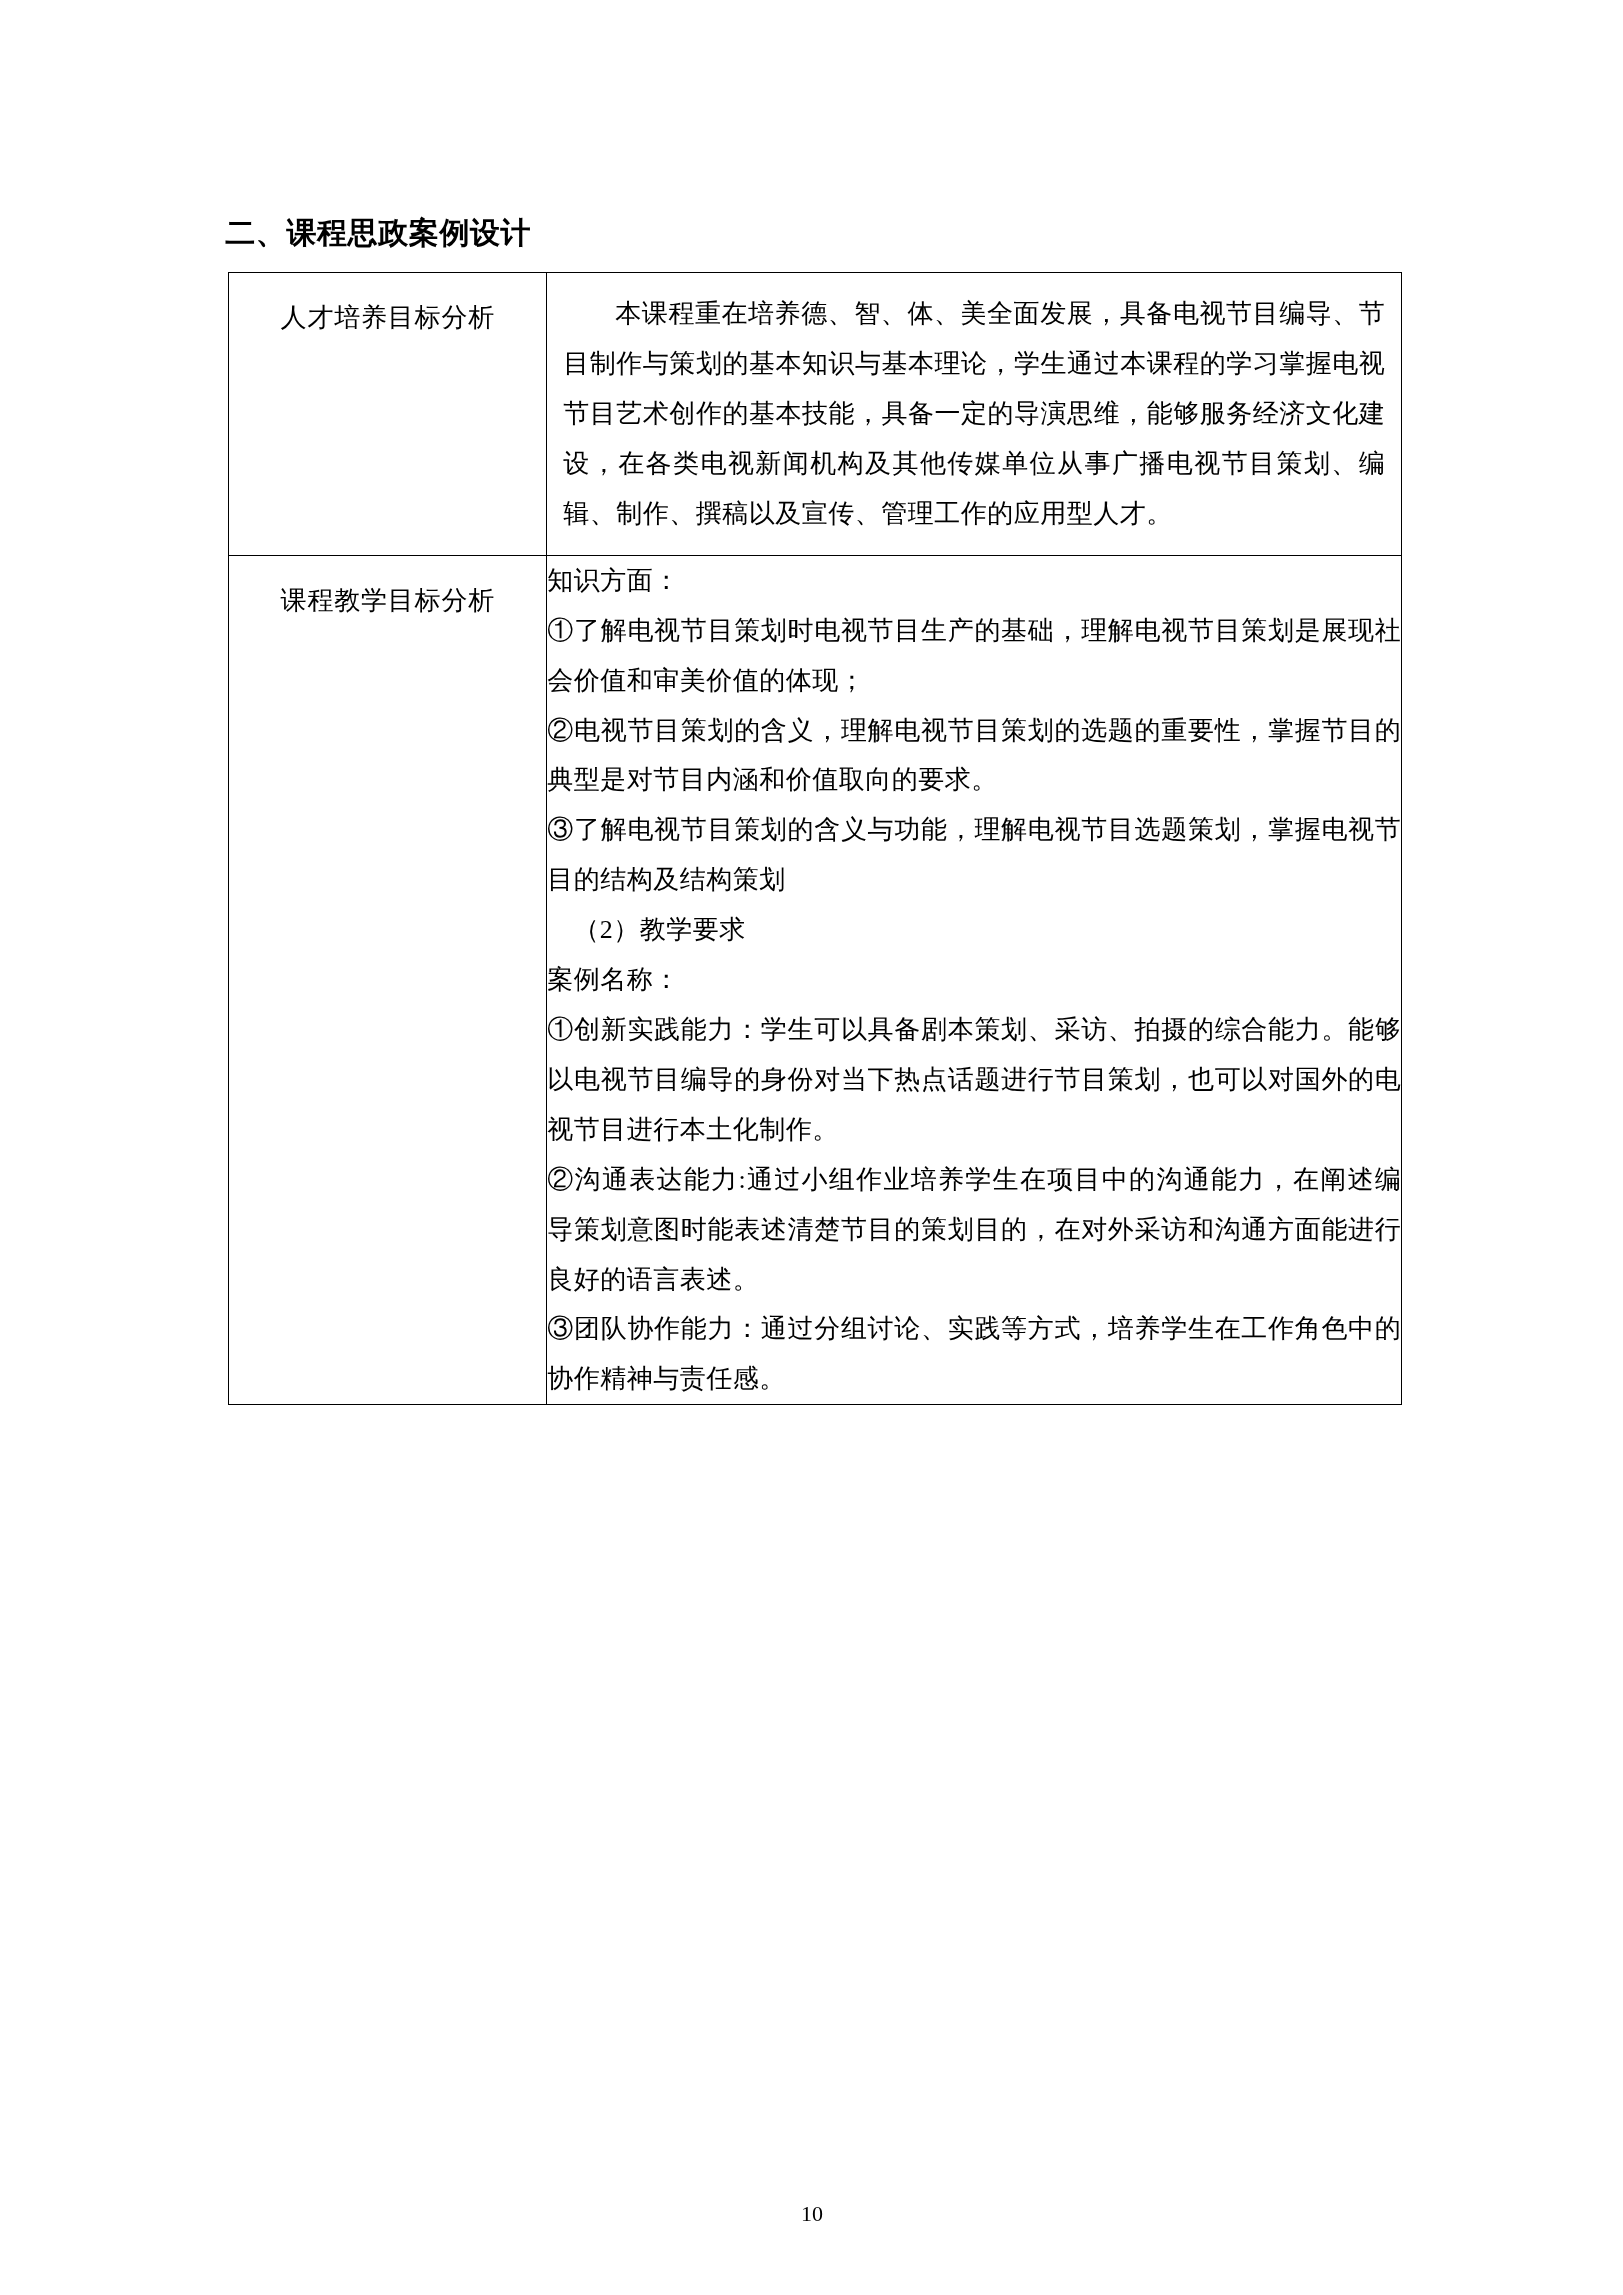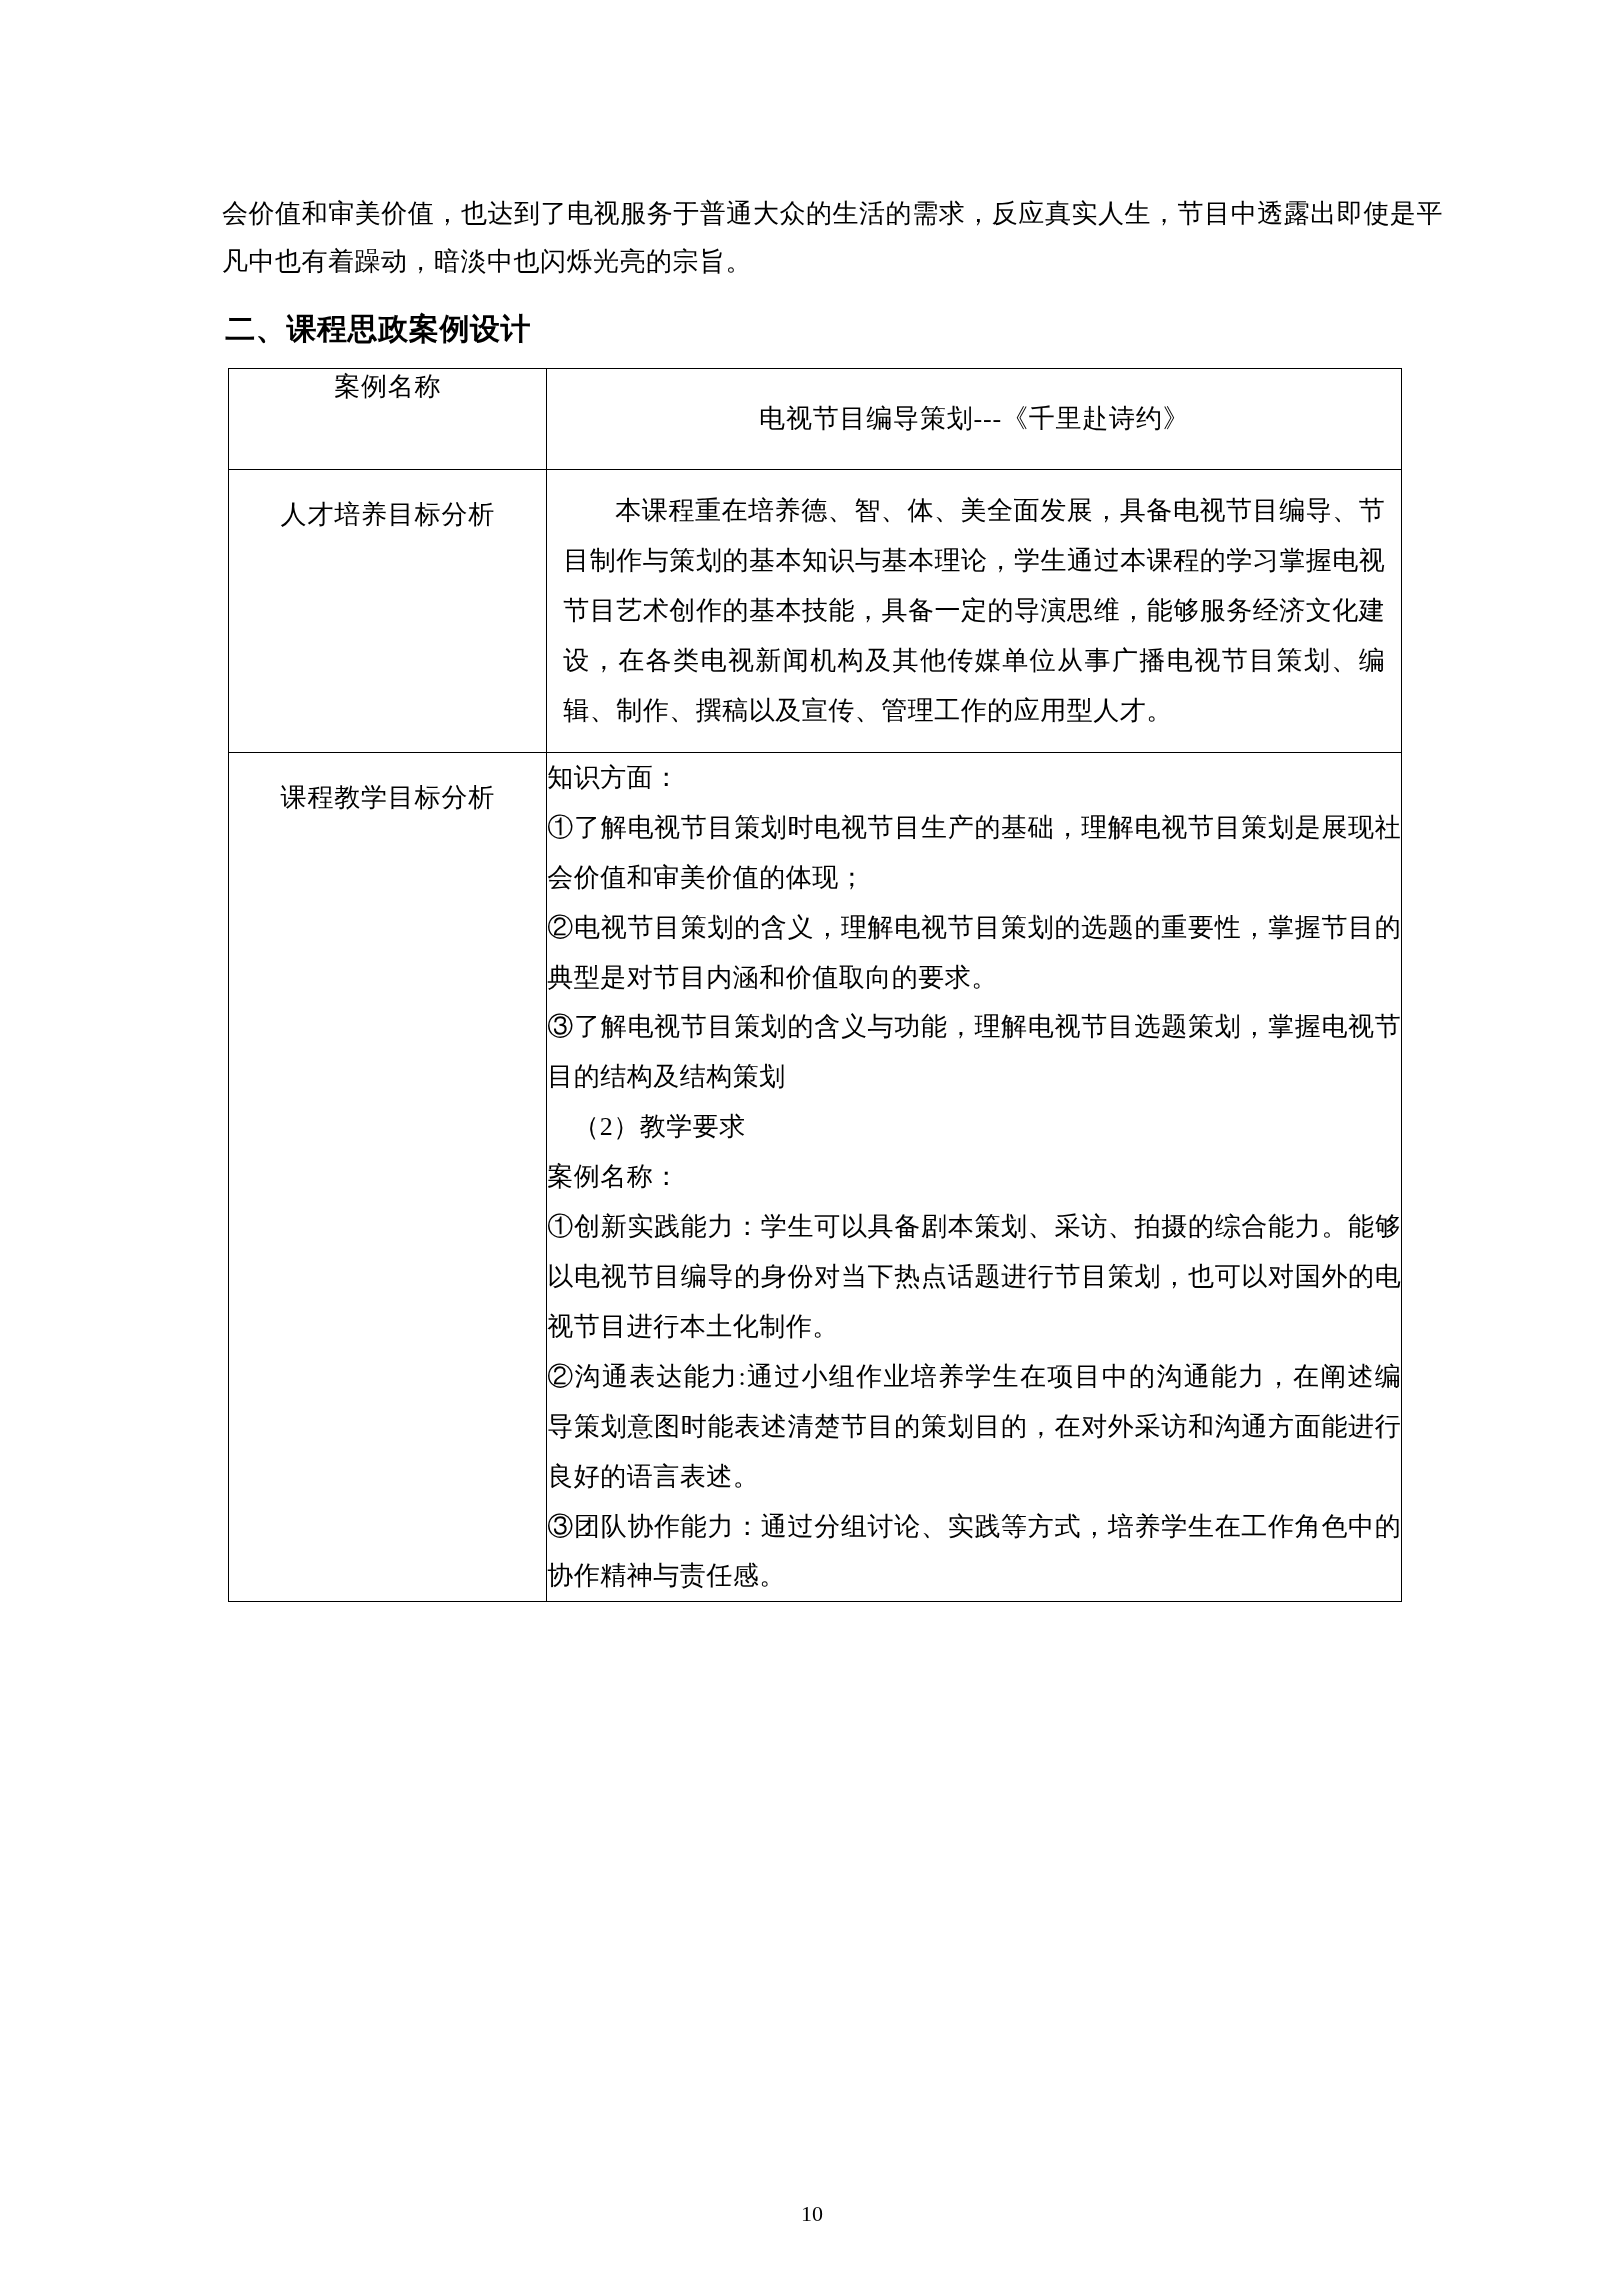--- a/index.html
+++ b/index.html
@@ -93,32 +93,25 @@
     text-align: center;
     font-size: 22px;
     font-family: "Liberation Serif", serif;
   }
 </style>
 </head>
 <body>
 
 <div class="page">
 
-  <p class="intro-para">会价值和审美价值，也达到了电视服务于普通大众的生活的需求，反应真实人生，节目中透露出即使是平凡中也有着躁动，暗淡中也闪烁光亮的宗旨。</p>
 
   <h2 class="section-heading">二、课程思政案例设计</h2>
 
   <table class="case-table">
     <tbody>
-      <tr>
-        <td class="label-cell">案例名称</td>
-        <td class="value-cell">
-          <div class="centered-title">电视节目编导策划---《千里赴诗约》</div>
-        </td>
-      </tr>
       <tr>
         <td class="label-cell mid">人才培养目标分析</td>
         <td class="value-cell">
           <p class="para-indent">本课程重在培养德、智、体、美全面发展，具备电视节目编导、节目制作与策划的基本知识与基本理论，学生通过本课程的学习掌握电视节目艺术创作的基本技能，具备一定的导演思维，能够服务经济文化建设，在各类电视新闻机构及其他传媒单位从事广播电视节目策划、编辑、制作、撰稿以及宣传、管理工作的应用型人才。</p>
         </td>
       </tr>
       <tr>
         <td class="label-cell mid">课程教学目标分析</td>
         <td class="value-cell">
           <p class="line">知识方面：</p>

